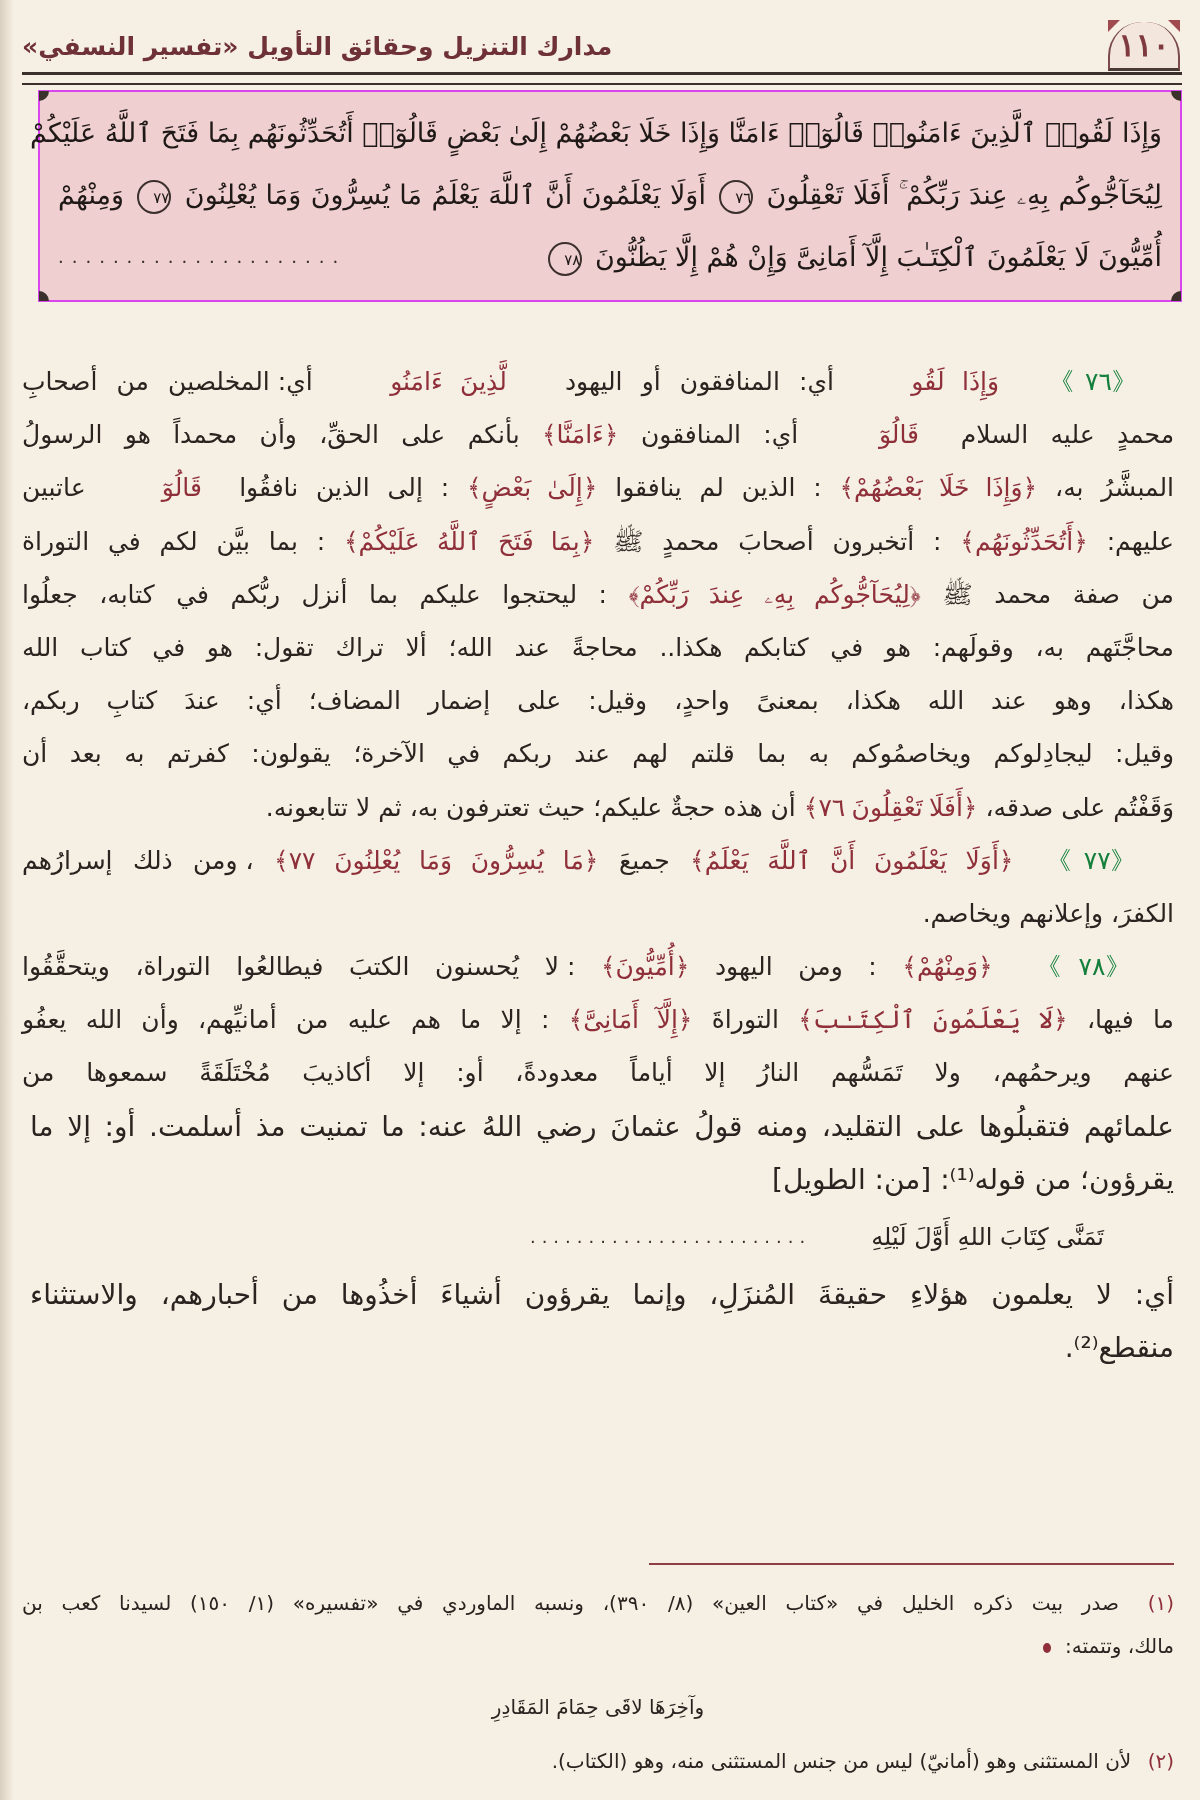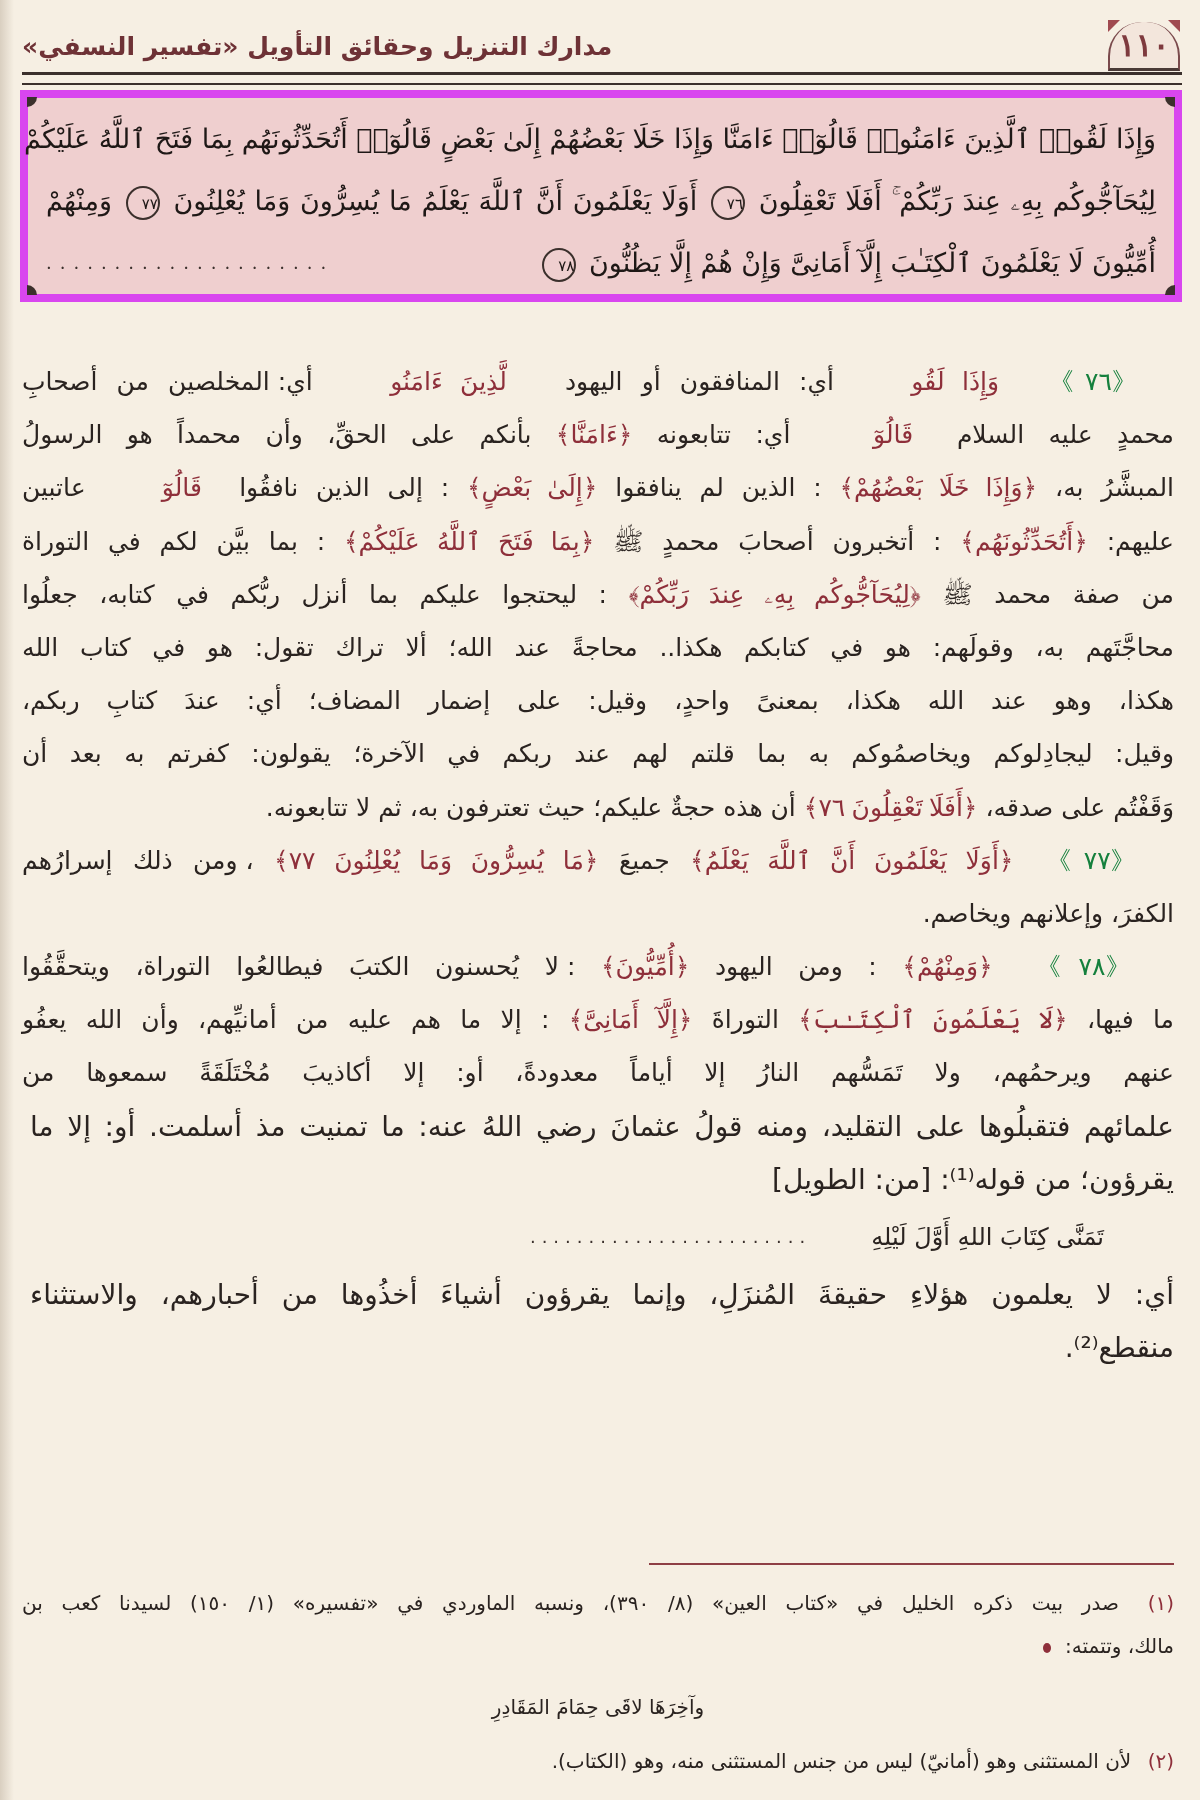--- a/index.html
+++ b/index.html
@@ -27,22 +27,22 @@
     .page-num::before { left:-2px; border-right:12px solid transparent; }
     .page-num::after { right:-2px; border-left:12px solid transparent; }
     .running-title {
       position:absolute; left:0; top:14px;
       font-size:25px; font-weight:bold; color:#6e3236; direction:rtl;
     }
     .rule-double { position:absolute; left:22px; right:18px; top:72px; height:8px;
       border-top:3px solid #3b302c; border-bottom:2px solid #3b302c; }
     
     .quran-box {
-      position:absolute; left:20px; right:18px; top:90px; height:212px;
-      background:#efcfcf; border:8px solid #d946ef;
+      position:absolute; left:38px; right:18px; top:90px; height:212px;
+      background:#efcfcf; border:2px solid #d946ef;
       box-sizing:border-box; padding:10px 18px 0 18px;
     }
     .quran-box .corner { position:absolute; width:10px; height:10px; background:#3b302c; border-radius:0 0 10px 0; }
     .quran-box .c-tl { left:-1px; top:-1px; }
     .quran-box .c-tr { right:-1px; top:-1px; border-radius:0 0 0 10px; }
     .quran-box .c-bl { left:-1px; bottom:-1px; border-radius:0 10px 0 0; }
     .quran-box .c-br { right:-1px; bottom:-1px; border-radius:10px 0 0 0; }
     .q-line { font-family:"DejaVu Serif", serif; font-size:27px; line-height:62px; height:62px;
       white-space:nowrap; text-align:justify; text-align-last:justify; color:#1e1816; }
     .q-line.last { text-align-last:right; display:flex; justify-content:space-between; }
@@ -109,21 +109,21 @@
     <div class="line indent">
       <span class="verse-num">《٧٦》</span>
       <span class="qt">﴿وَإِذَا لَقُوا۟﴾</span>
       <span>أي: المنافقون أو اليهود</span>
       <span class="qt">﴿ٱلَّذِينَ ءَامَنُوا۟﴾</span>
       <span>أي: المخلصين من أصحابِ</span>
     </div>
     <div class="line">
       <span>محمدٍ عليه السلام</span>
       <span class="qt">﴿قَالُوٓا۟﴾</span>
-      <span>أي: تتابعونه</span>
+      <span>أي: المنافقون</span>
       <span class="qt">﴿ءَامَنَّا﴾</span>
       <span>بأنكم على الحقِّ، وأن محمداً هو الرسولُ</span>
     </div>
     <div class="line">
       <span>المبشَّرُ به،</span>
       <span class="qt">﴿وَإِذَا خَلَا بَعْضُهُمْ﴾</span>
       <span>: الذين لم ينافقوا</span>
       <span class="qt">﴿إِلَىٰ بَعْضٍ﴾</span>
       <span>: إلى الذين نافقُوا</span>
       <span class="qt">﴿قَالُوٓا۟﴾</span>

